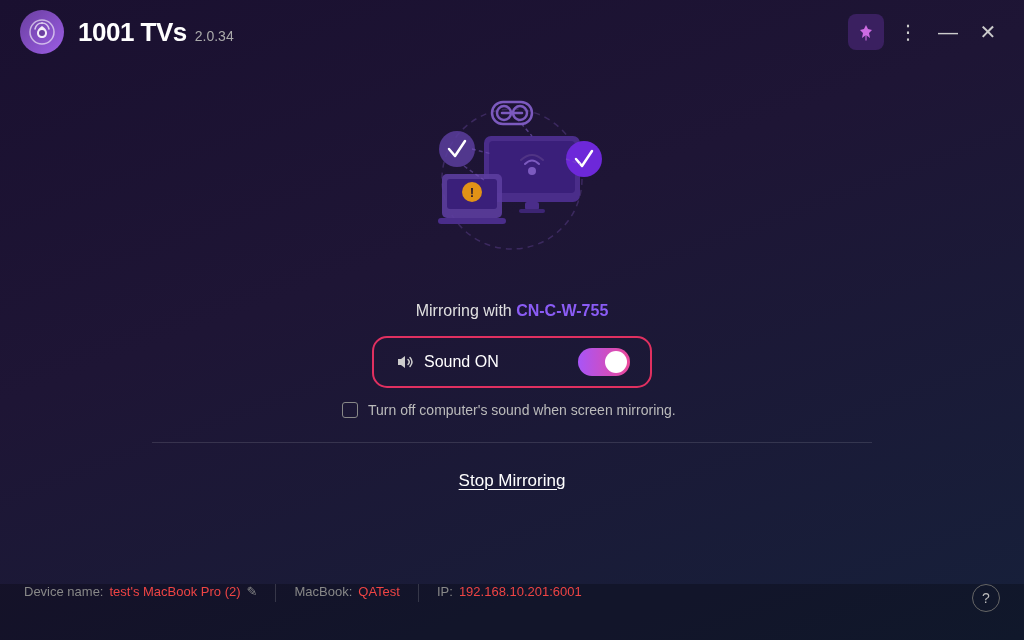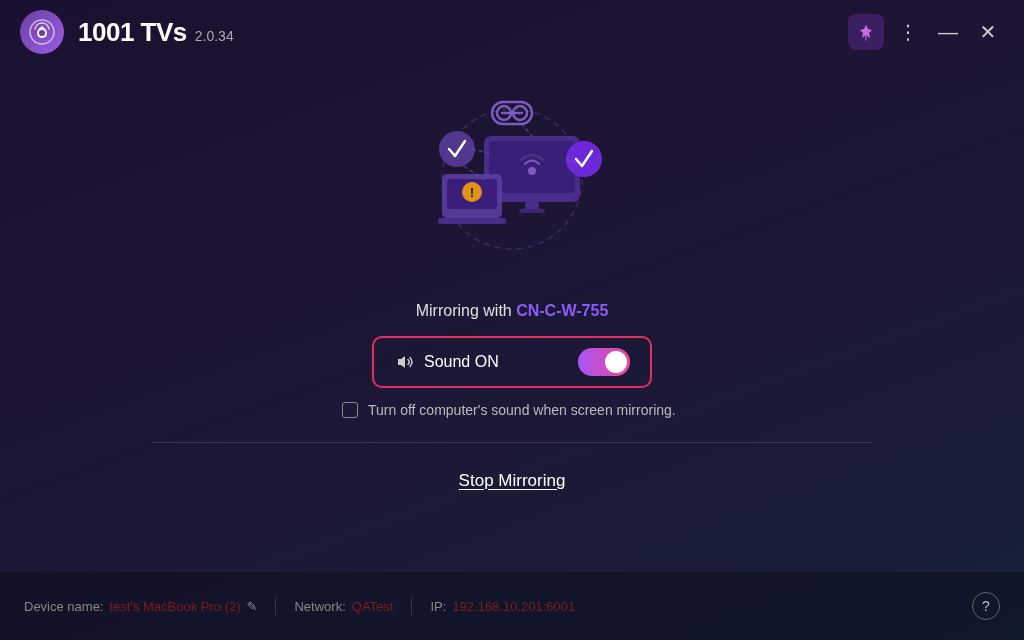--- a/index.html
+++ b/index.html
@@ -124,21 +124,21 @@
       font-weight: 600;
     }
 
     
     .sound-row {
       display: flex;
       align-items: center;
       gap: 10px;
       background: transparent;
       border: 2px solid #e03060;
-      border-radius: 10px;
+      border-radius: 15px;
       padding: 10px 20px;
       width: 280px;
       justify-content: space-between;
       margin-bottom: 14px;
     }
 
     .sound-label-group {
       display: flex;
       align-items: center;
       gap: 8px;
@@ -216,36 +216,36 @@
       padding: 4px 8px;
       margin-bottom: 48px;
     }
 
     
     .footer {
       position: absolute;
       bottom: 0;
       left: 0;
       right: 0;
-      height: 68px;
+      height: 56px;
       background: rgba(0,0,0,0.25);
       display: flex;
-      align-items: center;
+      align-items: flex-start;
       padding: 0 24px;
       gap: 6px;
       font-size: 13px;
       color: #bbb;
     }
 
     .footer-label {
       color: #888;
     }
 
     .footer-value {
-      color: #7f1d1d;
+      color: #ef4444;
       font-weight: 500;
     }
 
     .footer-separator {
       width: 1px;
       height: 18px;
       background: rgba(255,255,255,0.15);
       margin: 0 12px;
     }
 
@@ -377,21 +377,21 @@
 
 </div>
 
 <div class="footer">
   <span class="footer-label">Device name:</span>
   <span class="footer-value">test's MacBook Pro (2)</span>
   <span class="footer-edit-icon">✎</span>
 
   <div class="footer-separator"></div>
 
-  <span class="footer-label">Network:</span>
+  <span class="footer-label">MacBook:</span>
   <span class="footer-value">QATest</span>
 
   <div class="footer-separator"></div>
 
   <span class="footer-label">IP:</span>
   <span class="footer-value">192.168.10.201:6001</span>
 
   <button class="help-btn">?</button>
 </div>
 

